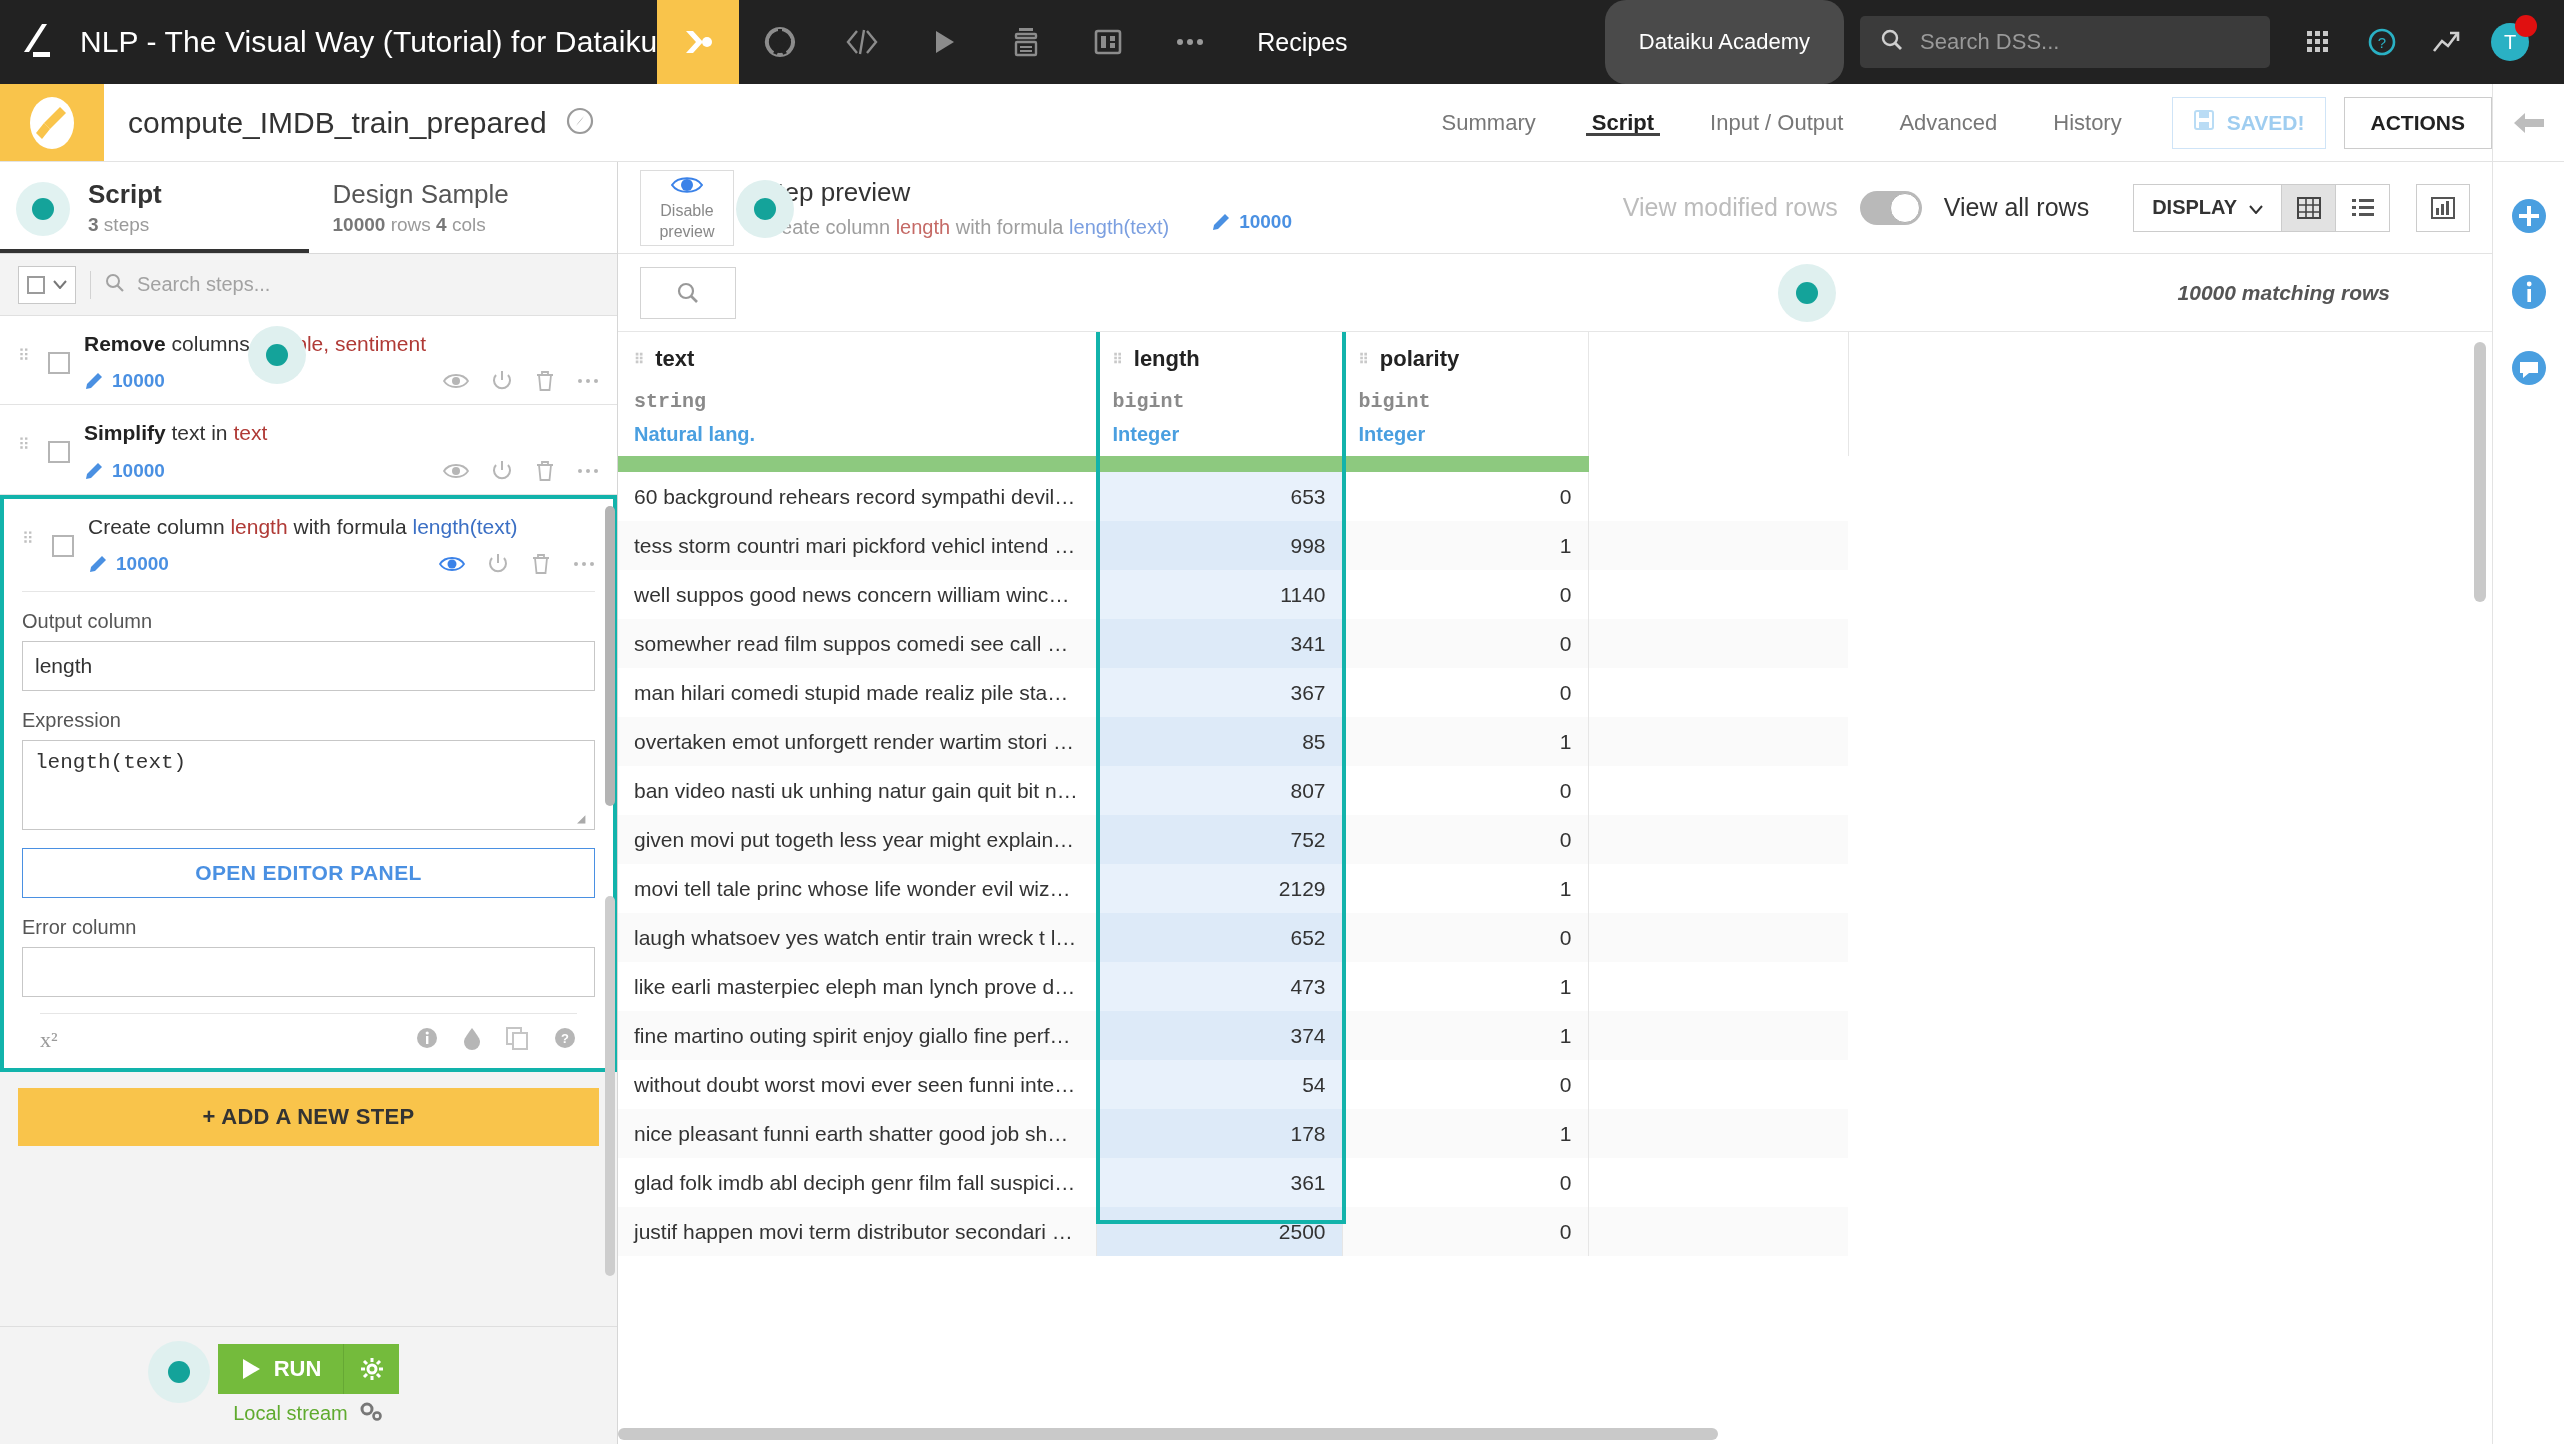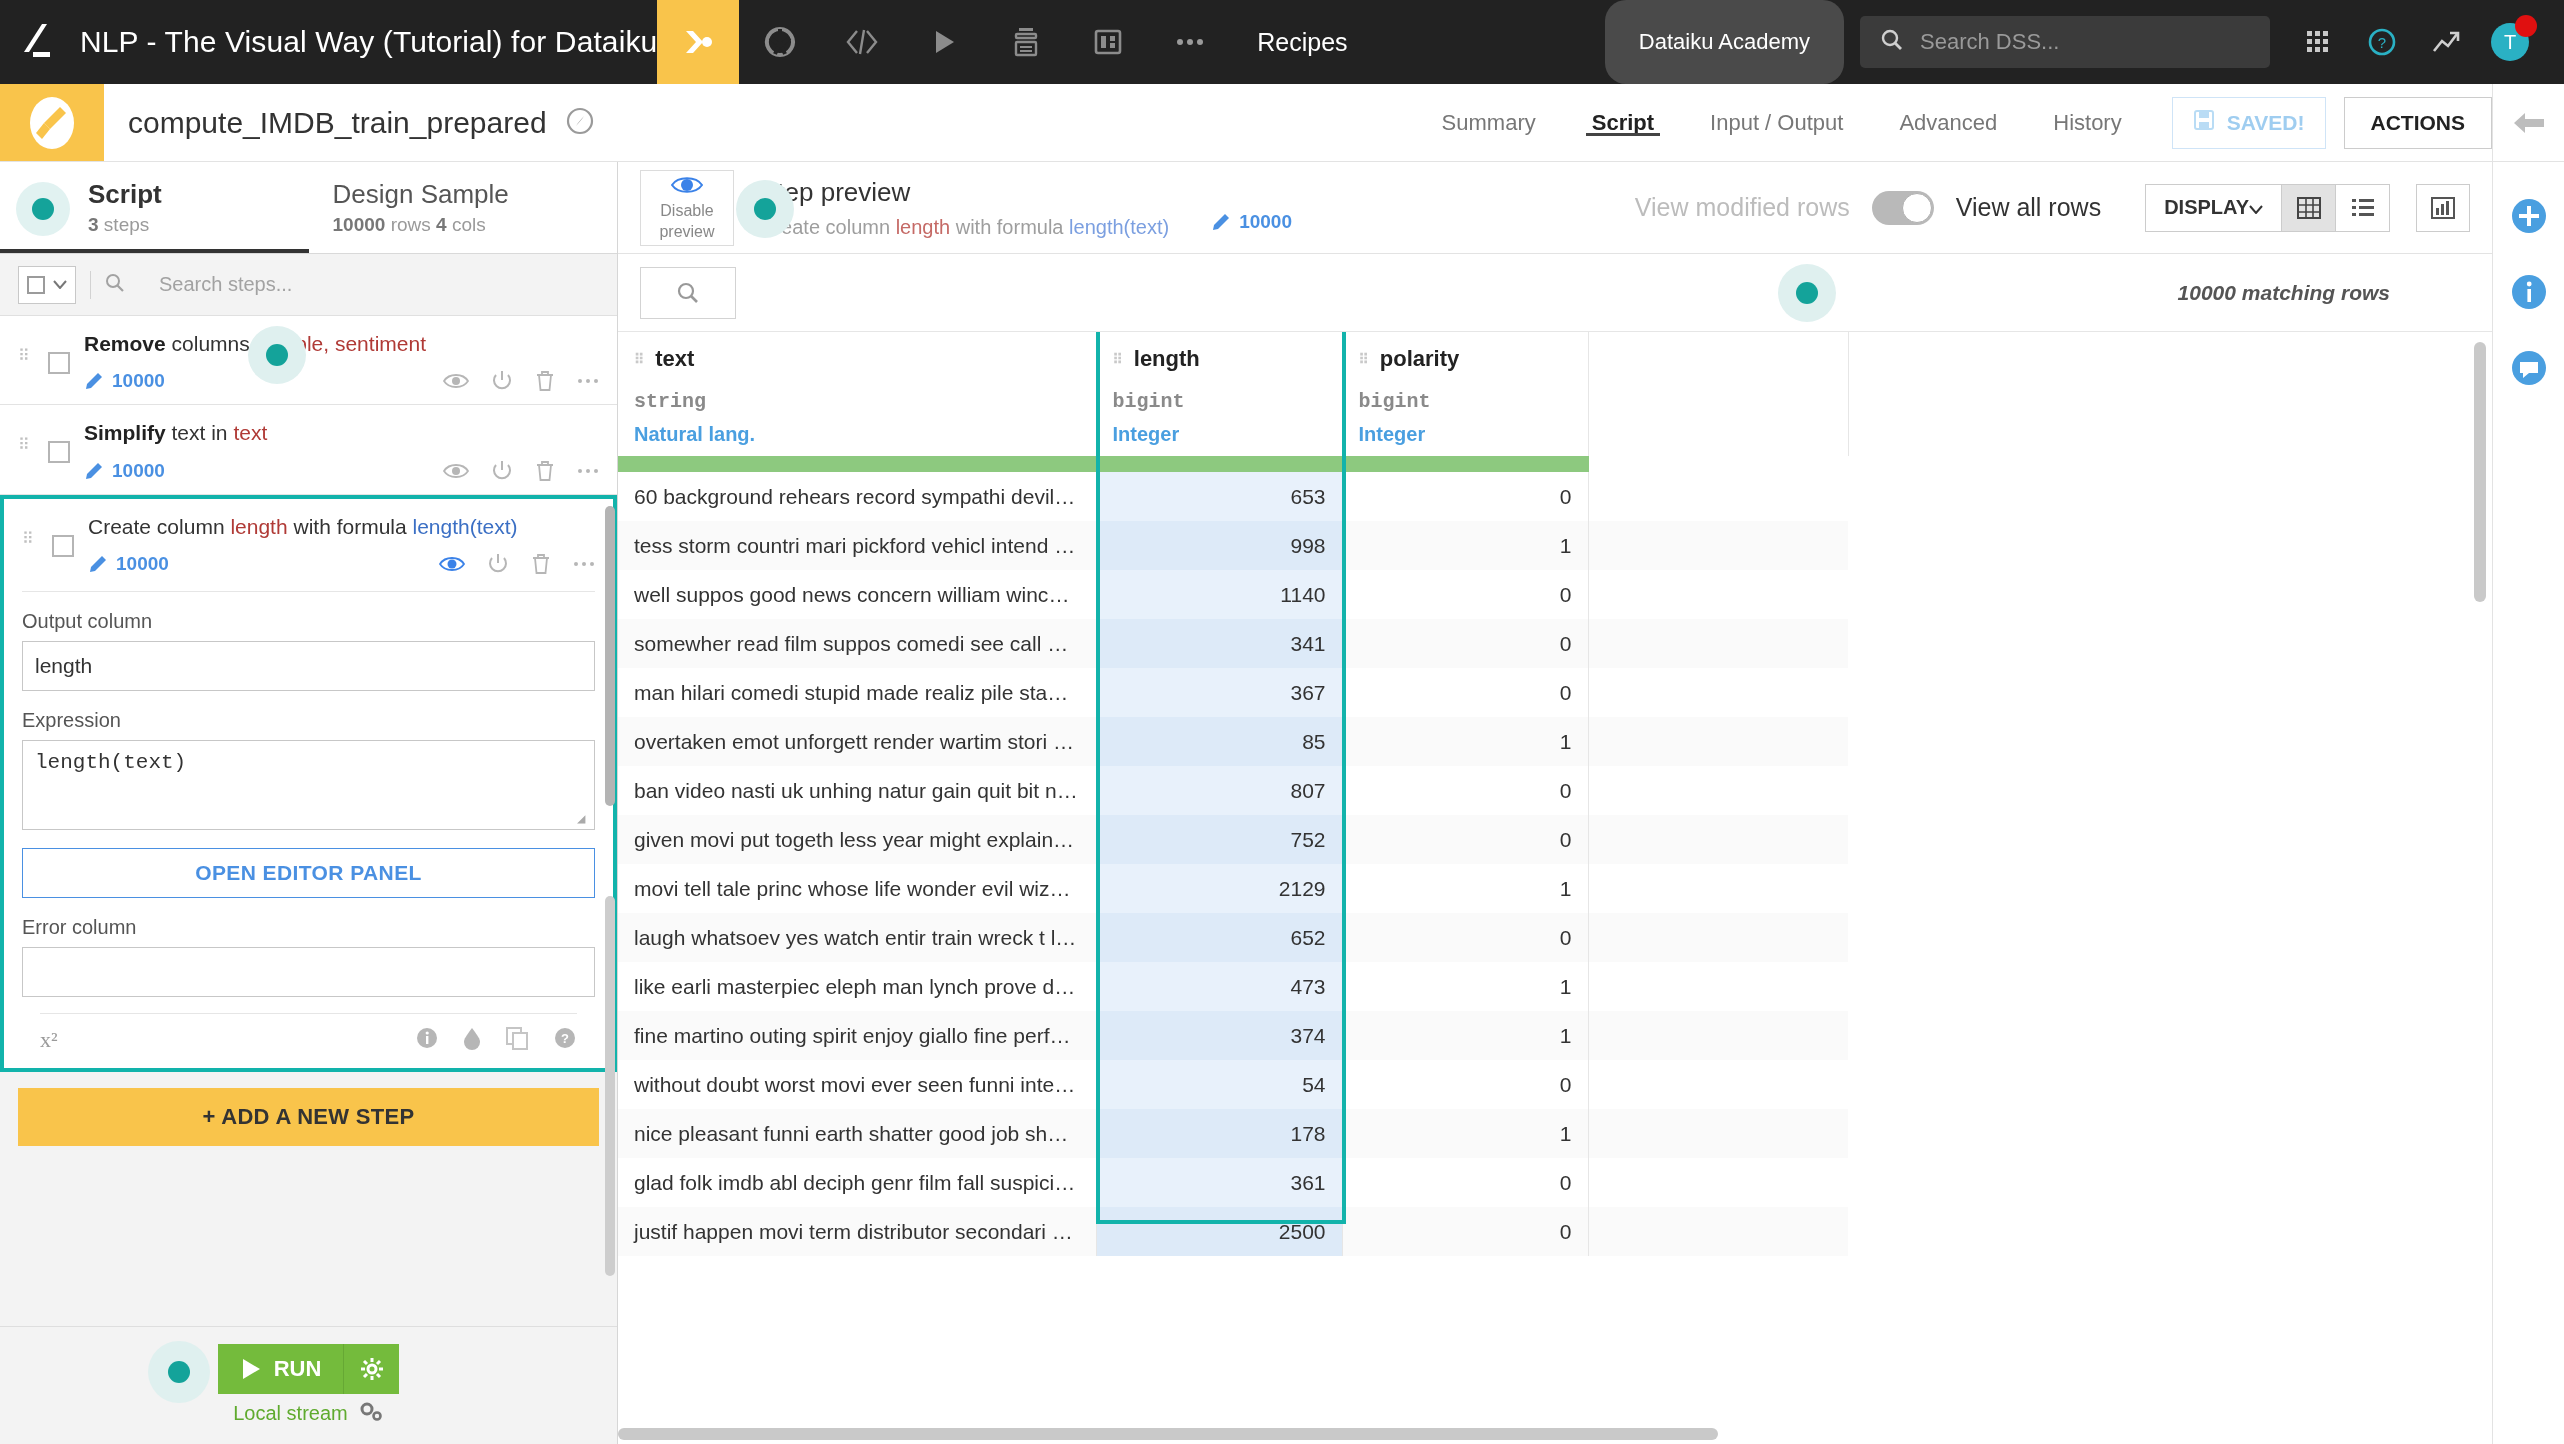--- a/index.html
+++ b/index.html
@@ -133,21 +133,21 @@
     height: 62px; flex: 0 0 62px; background: #f3f3f3; display: flex; align-items: center;
     padding: 0 18px; gap: 14px; border-bottom: 1px solid #e0e0e0;
   }
   .chk-drop {
     display: flex; align-items: center; gap: 8px; border: 1px solid #c8c8c8;
     background: #fff; height: 38px; padding: 0 8px;
   }
   .chk-box { width: 18px; height: 18px; border: 2px solid #9b9b9b; background: #fff; }
   .vdiv { width: 1px; height: 28px; background: #d2d2d2; }
   .steps-search { display: flex; align-items: center; gap: 12px; flex: 1 1 auto; }
-  .steps-search .ph { color: #a2a2a2; font-size: 20px; margin-left: 22px; }
+  .steps-search .ph { color: #a2a2a2; font-size: 20px; }
 
   .steps-scroll { flex: 1 1 auto; overflow: hidden; position: relative; padding-bottom: 4px; }
   .step-card {
     background: #ffffff; border-bottom: 1px solid #e3e3e3; padding: 14px 18px 12px 18px;
     display: flex; gap: 14px; position: relative;
   }
   .step-grip {
     width: 16px; color: #c0c0c0; font-size: 16px; line-height: 8px; padding-top: 22px;
     letter-spacing: 1px;
   }
@@ -243,21 +243,21 @@
     width: 62px; height: 34px; border-radius: 17px; background: #b9b9b9; position: relative;
     margin: 0 22px;
   }
   .toggle .knob {
     position: absolute; right: 2px; top: 2px; width: 30px; height: 30px; border-radius: 50%;
     background: #fff; border: 1px solid #b0b0b0;
   }
   .va-rows { color: #333; font-size: 25px; }
   .display-group { margin-left: 44px; display: flex; align-items: center; gap: 0; }
   .display-btn {
-    border: 1px solid #cccccc; height: 48px; padding: 0 18px; display: flex; align-items: center; 
+    border: 1px solid #cccccc; height: 48px; padding: 0 18px; display: flex; align-items: center; gap: 12px;
     font-size: 20px; font-weight: bold; color: #333; background: #fff;
   }
   .icon-btn {
     border: 1px solid #cccccc; border-left: none; height: 48px; width: 54px;
     display: flex; align-items: center; justify-content: center; background: #fff; color: #555;
   }
   .icon-btn.active { background: #e2e2e2; }
   .icon-btn.sep { border-left: 1px solid #ccc; margin-left: 26px; }
 
   .grid-toolbar {

